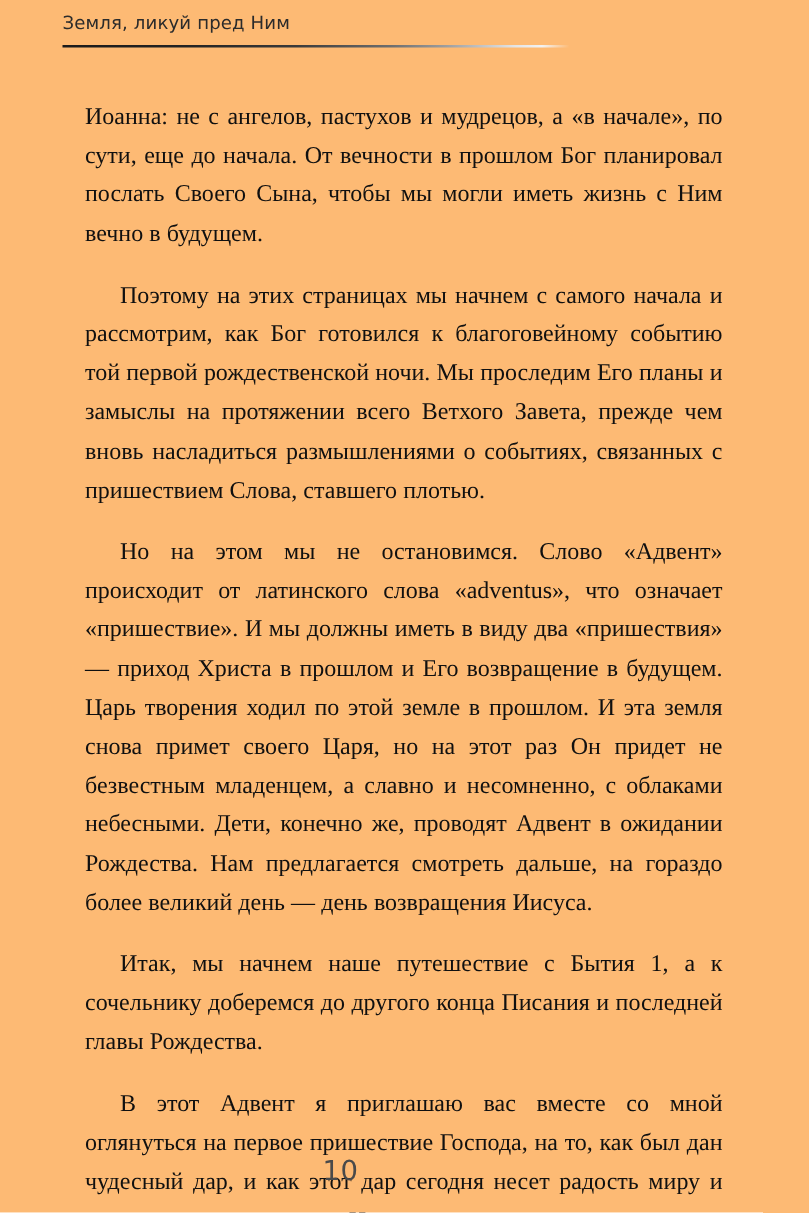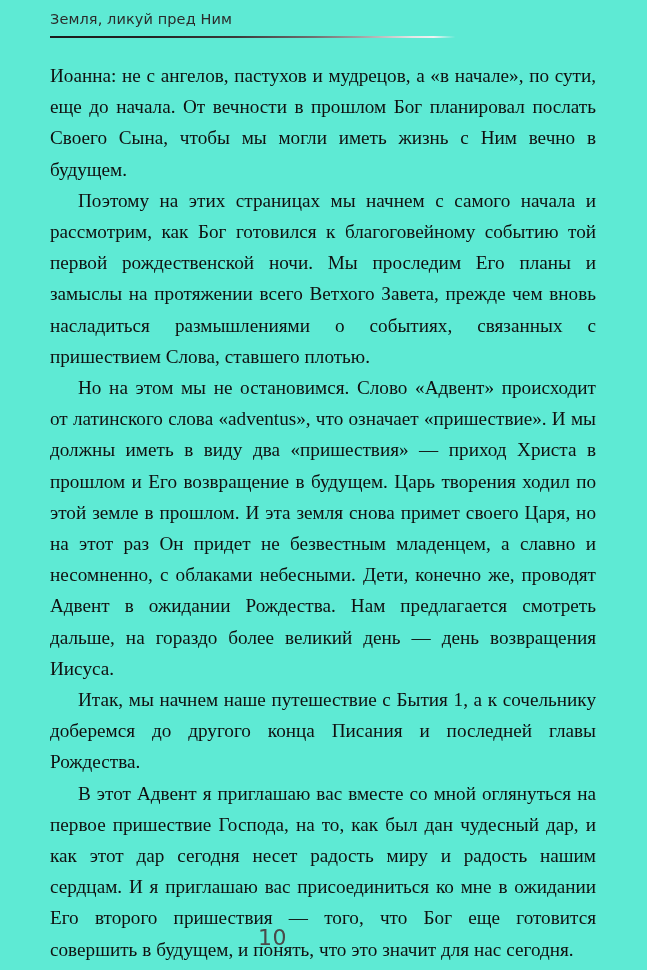--- a/index.html
+++ b/index.html
@@ -14,21 +14,21 @@
     height: 970px;
     position: relative;
     overflow: hidden;
     font-family: "Liberation Serif", "DejaVu Serif", serif;
     -webkit-font-smoothing: antialiased;
   }
 
   .page {
     position: absolute;
     inset: 0;
-    background: #5eead4;
+    background: #fdba74;
     text-decoration: underline;
   }
 
   
   .running-head {
     position: absolute;
     left: 50px;
     top: 9px;
     width: 560px;
     height: 24px;
@@ -65,21 +65,21 @@
 
   
   .text-block {
     position: absolute;
     left: 50px;
     top: 60px;
     width: 546px;
   }
 
   .para {
-    margin: 0;
+    margin: 18px;
     font-size: 19.2px;
     line-height: 31.2px;
     color: #101010;
     text-align: justify;
     text-align-last: left;
     text-indent: 28px;
     hyphens: manual;
     word-spacing: 0.1px;
   }
 

